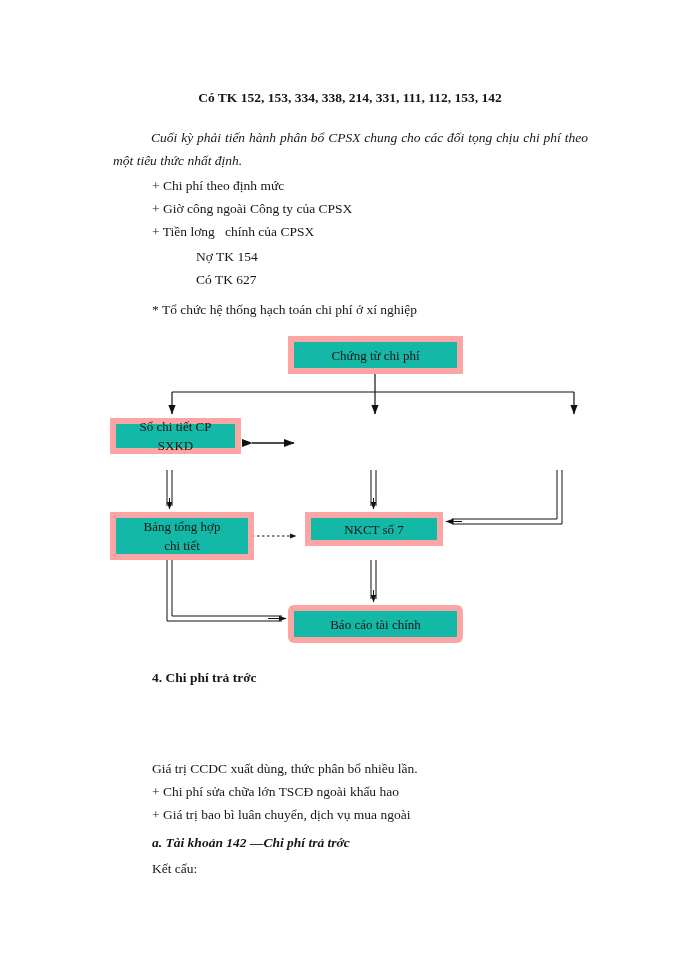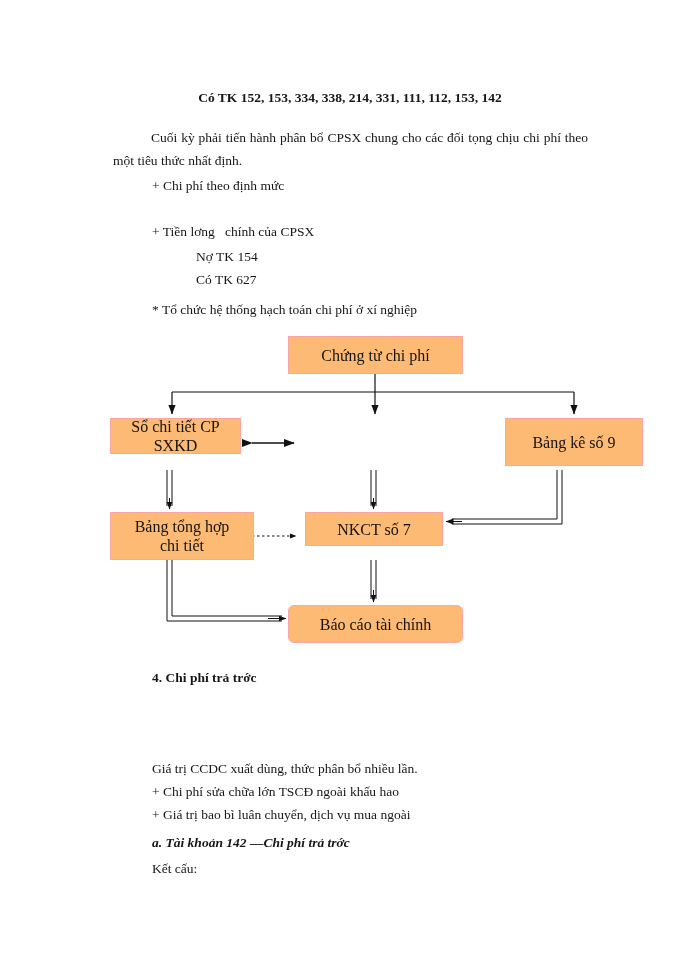--- a/index.html
+++ b/index.html
@@ -32,20 +32,21 @@
     width: 700px;
     text-align: center;
     white-space: normal;
   }
   .para {
     left: 113px;
     width: 475px;
     white-space: normal;
     text-align: justify;
     text-justify: inter-word;
+    font-style: italic;
   }
   .indent {
     text-indent: 38px;
   }
   .bullet {
     left: 152px;
   }
   .subline {
     left: 196px;
   }
@@ -73,42 +74,43 @@
     position: absolute;
     left: 0;
     top: 0;
     width: 700px;
     height: 960px;
     pointer-events: none;
   }
   .node {
     position: absolute;
     box-sizing: border-box;
-    border: 1px solid #fca5a5;
-    background: #fdba74;
+    border: 6px solid #fca5a5;
+    background: #14b8a6;
     display: flex;
     align-items: center;
     justify-content: center;
     text-align: center;
     font-family: "Liberation Serif", "DejaVu Serif", serif;
-    font-size: 16px;
+    font-size: 13px;
     line-height: 19px;
     color: #141414;
   }
 </style>
 </head>
 <body>
 
 <div id="page">
 
   <div class="txt centered-head bold" style="top:86px;">Có TK 152, 153, 334, 338, 214, 331, 111, 112, 153, 142</div>
 
   <div class="txt para indent" style="top:126px;">Cuối kỳ phải tiến hành phân bổ CPSX chung cho các đối tọng   chịu chi phí theo một tiêu thức nhất định.</div>
 
   <div class="txt bullet" style="top:174px;">+ Chi phí theo định mức</div>
+  <div class="txt bullet" style="top:197px;">+ Giờ công ngoài Công ty của CPSX</div>
   <div class="txt bullet" style="top:220px;">+ Tiền lơng   chính của CPSX</div>
 
   <div class="txt subline" style="top:245px;">Nợ TK 154</div>
   <div class="txt subline" style="top:268px;">Có TK 627</div>
 
   <div class="txt starline" style="top:298px;">* Tổ chức hệ thống hạch toán chi phí ở xí nghiệp</div>
 
   <div id="chart">
 
     <svg width="700" height="960" style="position:absolute;left:0;top:0;">
@@ -163,21 +165,20 @@
       <line x1="172" y1="616" x2="282" y2="616" stroke="#111111" stroke-width="1"></line>
       <line x1="268" y1="618.5" x2="286" y2="618.5" stroke="#111111" stroke-width="1" marker-end="url(#ar)"></line>
     </svg>
 
     <div class="node" style="left:288px; top:336px; width:175px; height:38px;">Chứng từ chi phí</div>
 
     <div class="node" style="left:110px; top:418px; width:131px; height:36px; white-space:pre-line;">Sổ chi tiết CP
 SXKD</div>
 
 
-    <div class="node" style="left:505px; top:418px; width:138px; height:48px;">Bảng kê số 9</div>
 
     <div class="node" style="left:110px; top:512px; width:144px; height:48px; white-space:pre-line;">Bảng tổng hợp
 chi tiết</div>
 
     <div class="node" style="left:305px; top:512px; width:138px; height:34px;">NKCT số 7</div>
 
     <div class="node" style="left:288px; top:605px; width:175px; height:38px;border-radius:6px;">Báo cáo tài chính</div>
   </div>
 
   <div class="txt bold" style="left:152px; top:666px;">4. Chi phí trả trớc</div>

